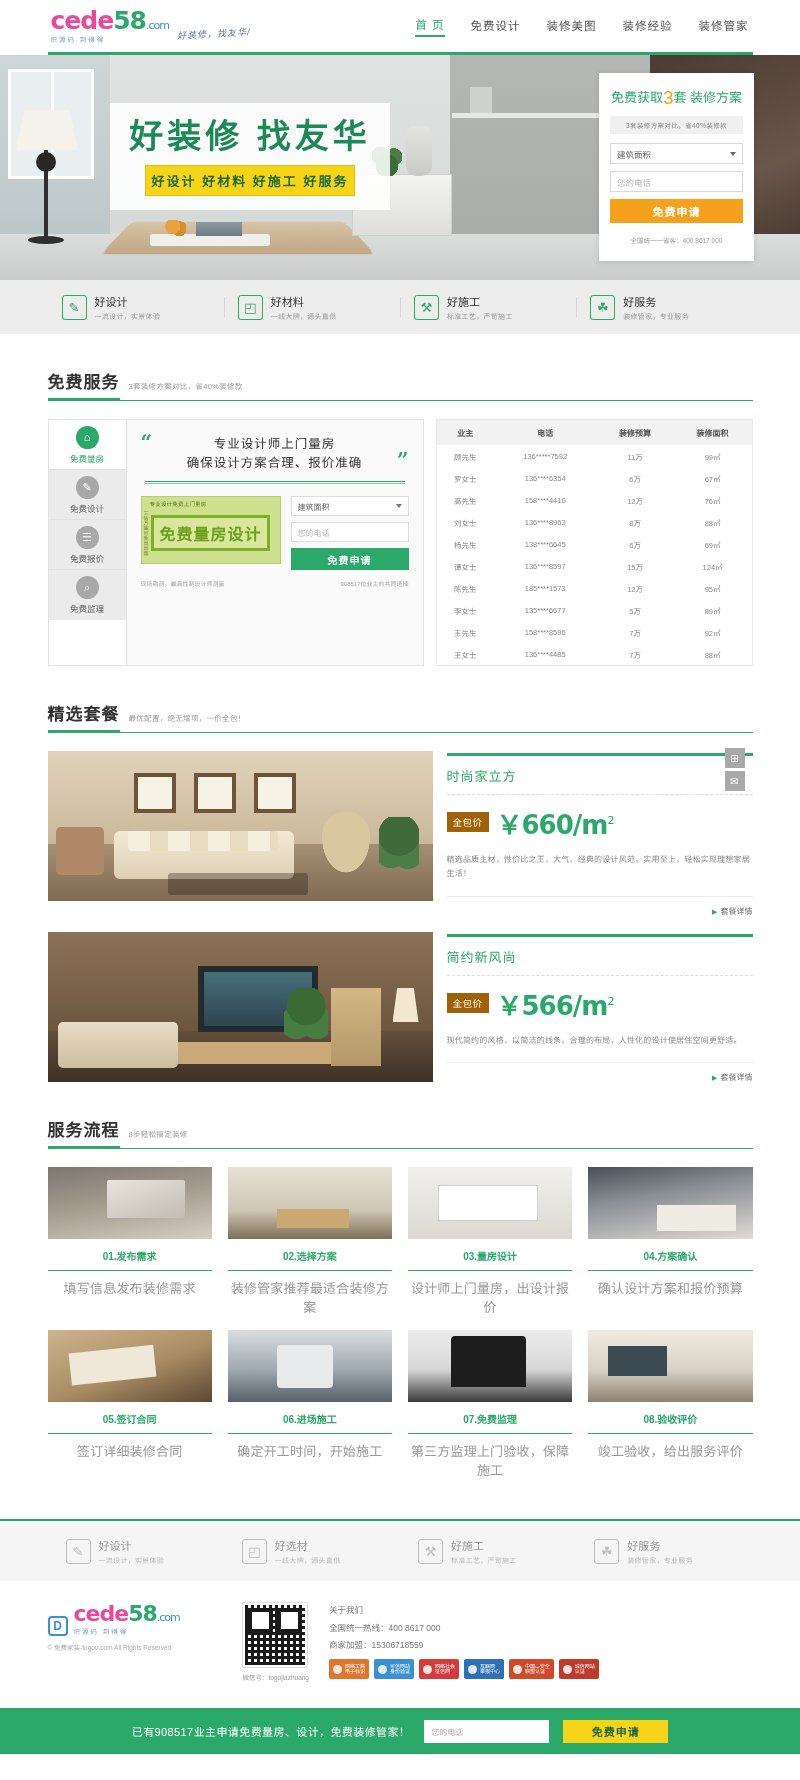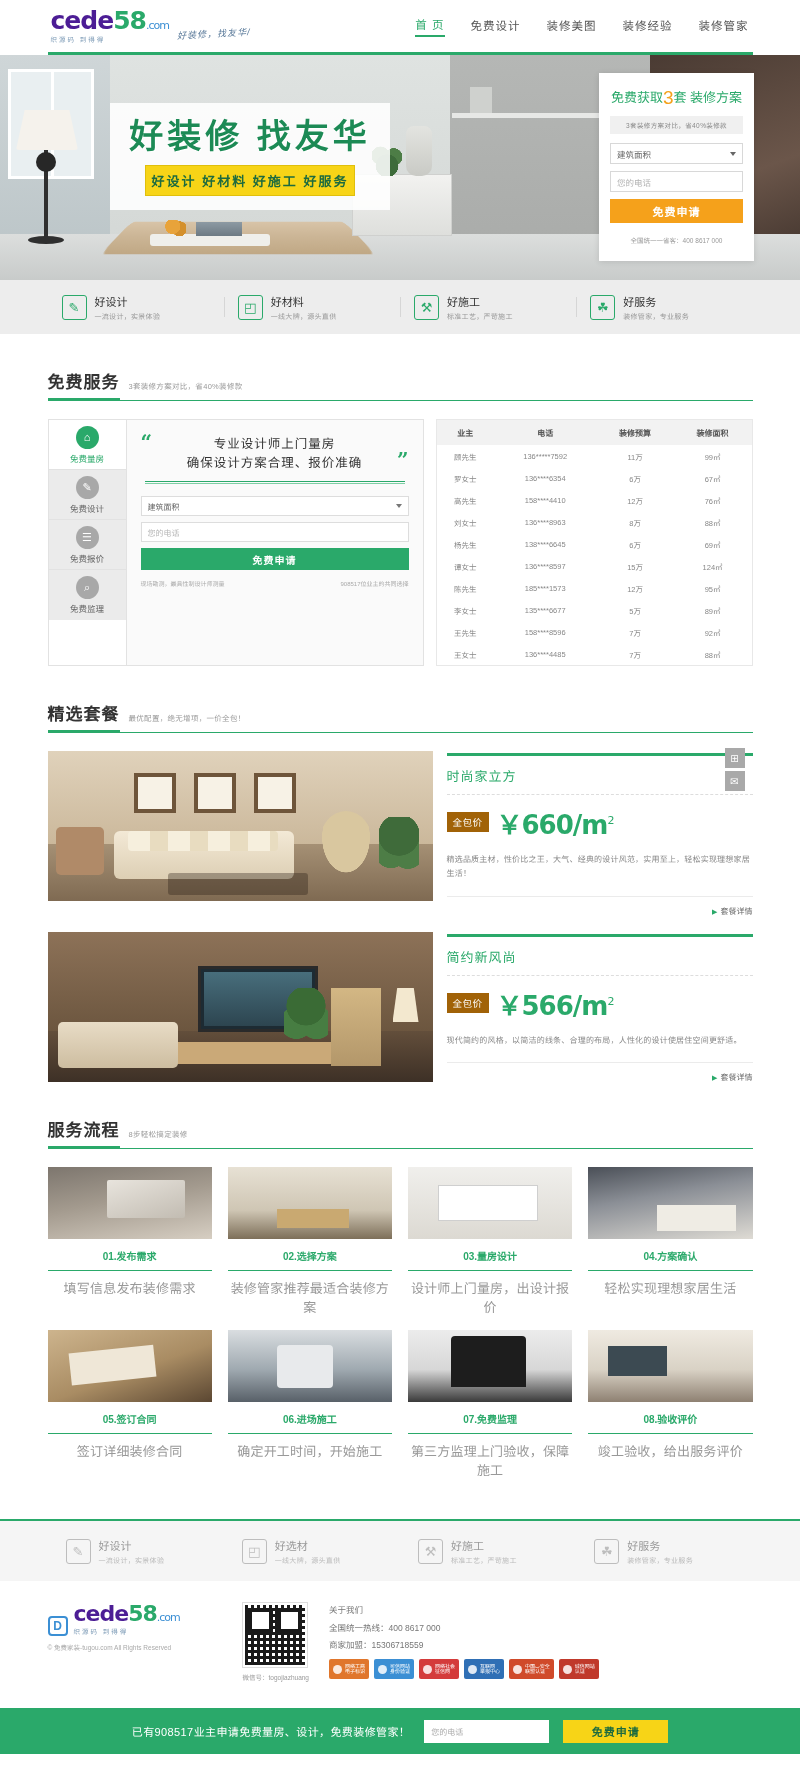--- a/index.html
+++ b/index.html
@@ -23,21 +23,21 @@
     position: relative;
   }
   .logo-area { display: flex; align-items: flex-end; gap: 8px; padding-left: 3px; }
   .logo-main {
     font-family: "DejaVu Sans", sans-serif;
     font-size: 25px;
     font-weight: bold;
     letter-spacing: -1px;
     line-height: 1;
   }
-  .logo-c1 { color: #4c1d95; }
+  .logo-c1 { color: #ec4899; }
   .logo-58 { color: #2aa96a; }
   .logo-dotcom { font-size: 11px; color: #3b8fd4; font-weight: normal; }
   .logo-sub {
     font-size: 6.5px; color: #7a99b5; letter-spacing: 2px;
     margin-top: 1px;
   }
   .logo-slogan {
     font-size: 9px; color: #5a7a9a; font-style: italic;
     margin-bottom: 4px; letter-spacing: 1px;
     transform: rotate(-3deg);
@@ -585,20 +585,25 @@
         <div class="fs-quote">
           <span class="fs-qm l">“</span>
           <div class="fs-qt">专业设计师上门量房</div>
           <div class="fs-qt">确保设计方案合理、报价准确</div>
           <span class="fs-qm r">”</span>
         </div>
         <div class="fs-rule"></div>
         <div class="fs-rule2"></div>
 
         <div class="fs-row">
+          <div class="fs-img">
+            <div class="fs-img-tag">专业设计免费上门量房</div>
+            <div class="fs-img-side">三估万案可免出出图</div>
+            <div class="fs-img-txt">免费量房设计</div>
+          </div>
           <div class="fs-form">
             <div class="fs-input">
               <span>建筑面积</span>
               <span class="caret"></span>
             </div>
             <div class="fs-input ph">
               <span>您的电话</span>
             </div>
             <button class="fs-btn">免费申请</button>
           </div>
@@ -761,21 +766,21 @@
           <div class="pr-d">装修管家推荐最适合装修方案</div>
         </div>
         <div class="pr-card">
           <div class="pr-img i3"></div>
           <div class="pr-t">03.量房设计</div>
           <div class="pr-d">设计师上门量房，出设计报价</div>
         </div>
         <div class="pr-card">
           <div class="pr-img i4"></div>
           <div class="pr-t">04.方案确认</div>
-          <div class="pr-d">轻松实现理想家居生活</div>
+          <div class="pr-d">确认设计方案和报价预算</div>
         </div>
         <div class="pr-card">
           <div class="pr-img i5"></div>
           <div class="pr-t">05.签订合同</div>
           <div class="pr-d">签订详细装修合同</div>
         </div>
         <div class="pr-card">
           <div class="pr-img i6"></div>
           <div class="pr-t">06.进场施工</div>
           <div class="pr-d">确定开工时间，开始施工</div>

